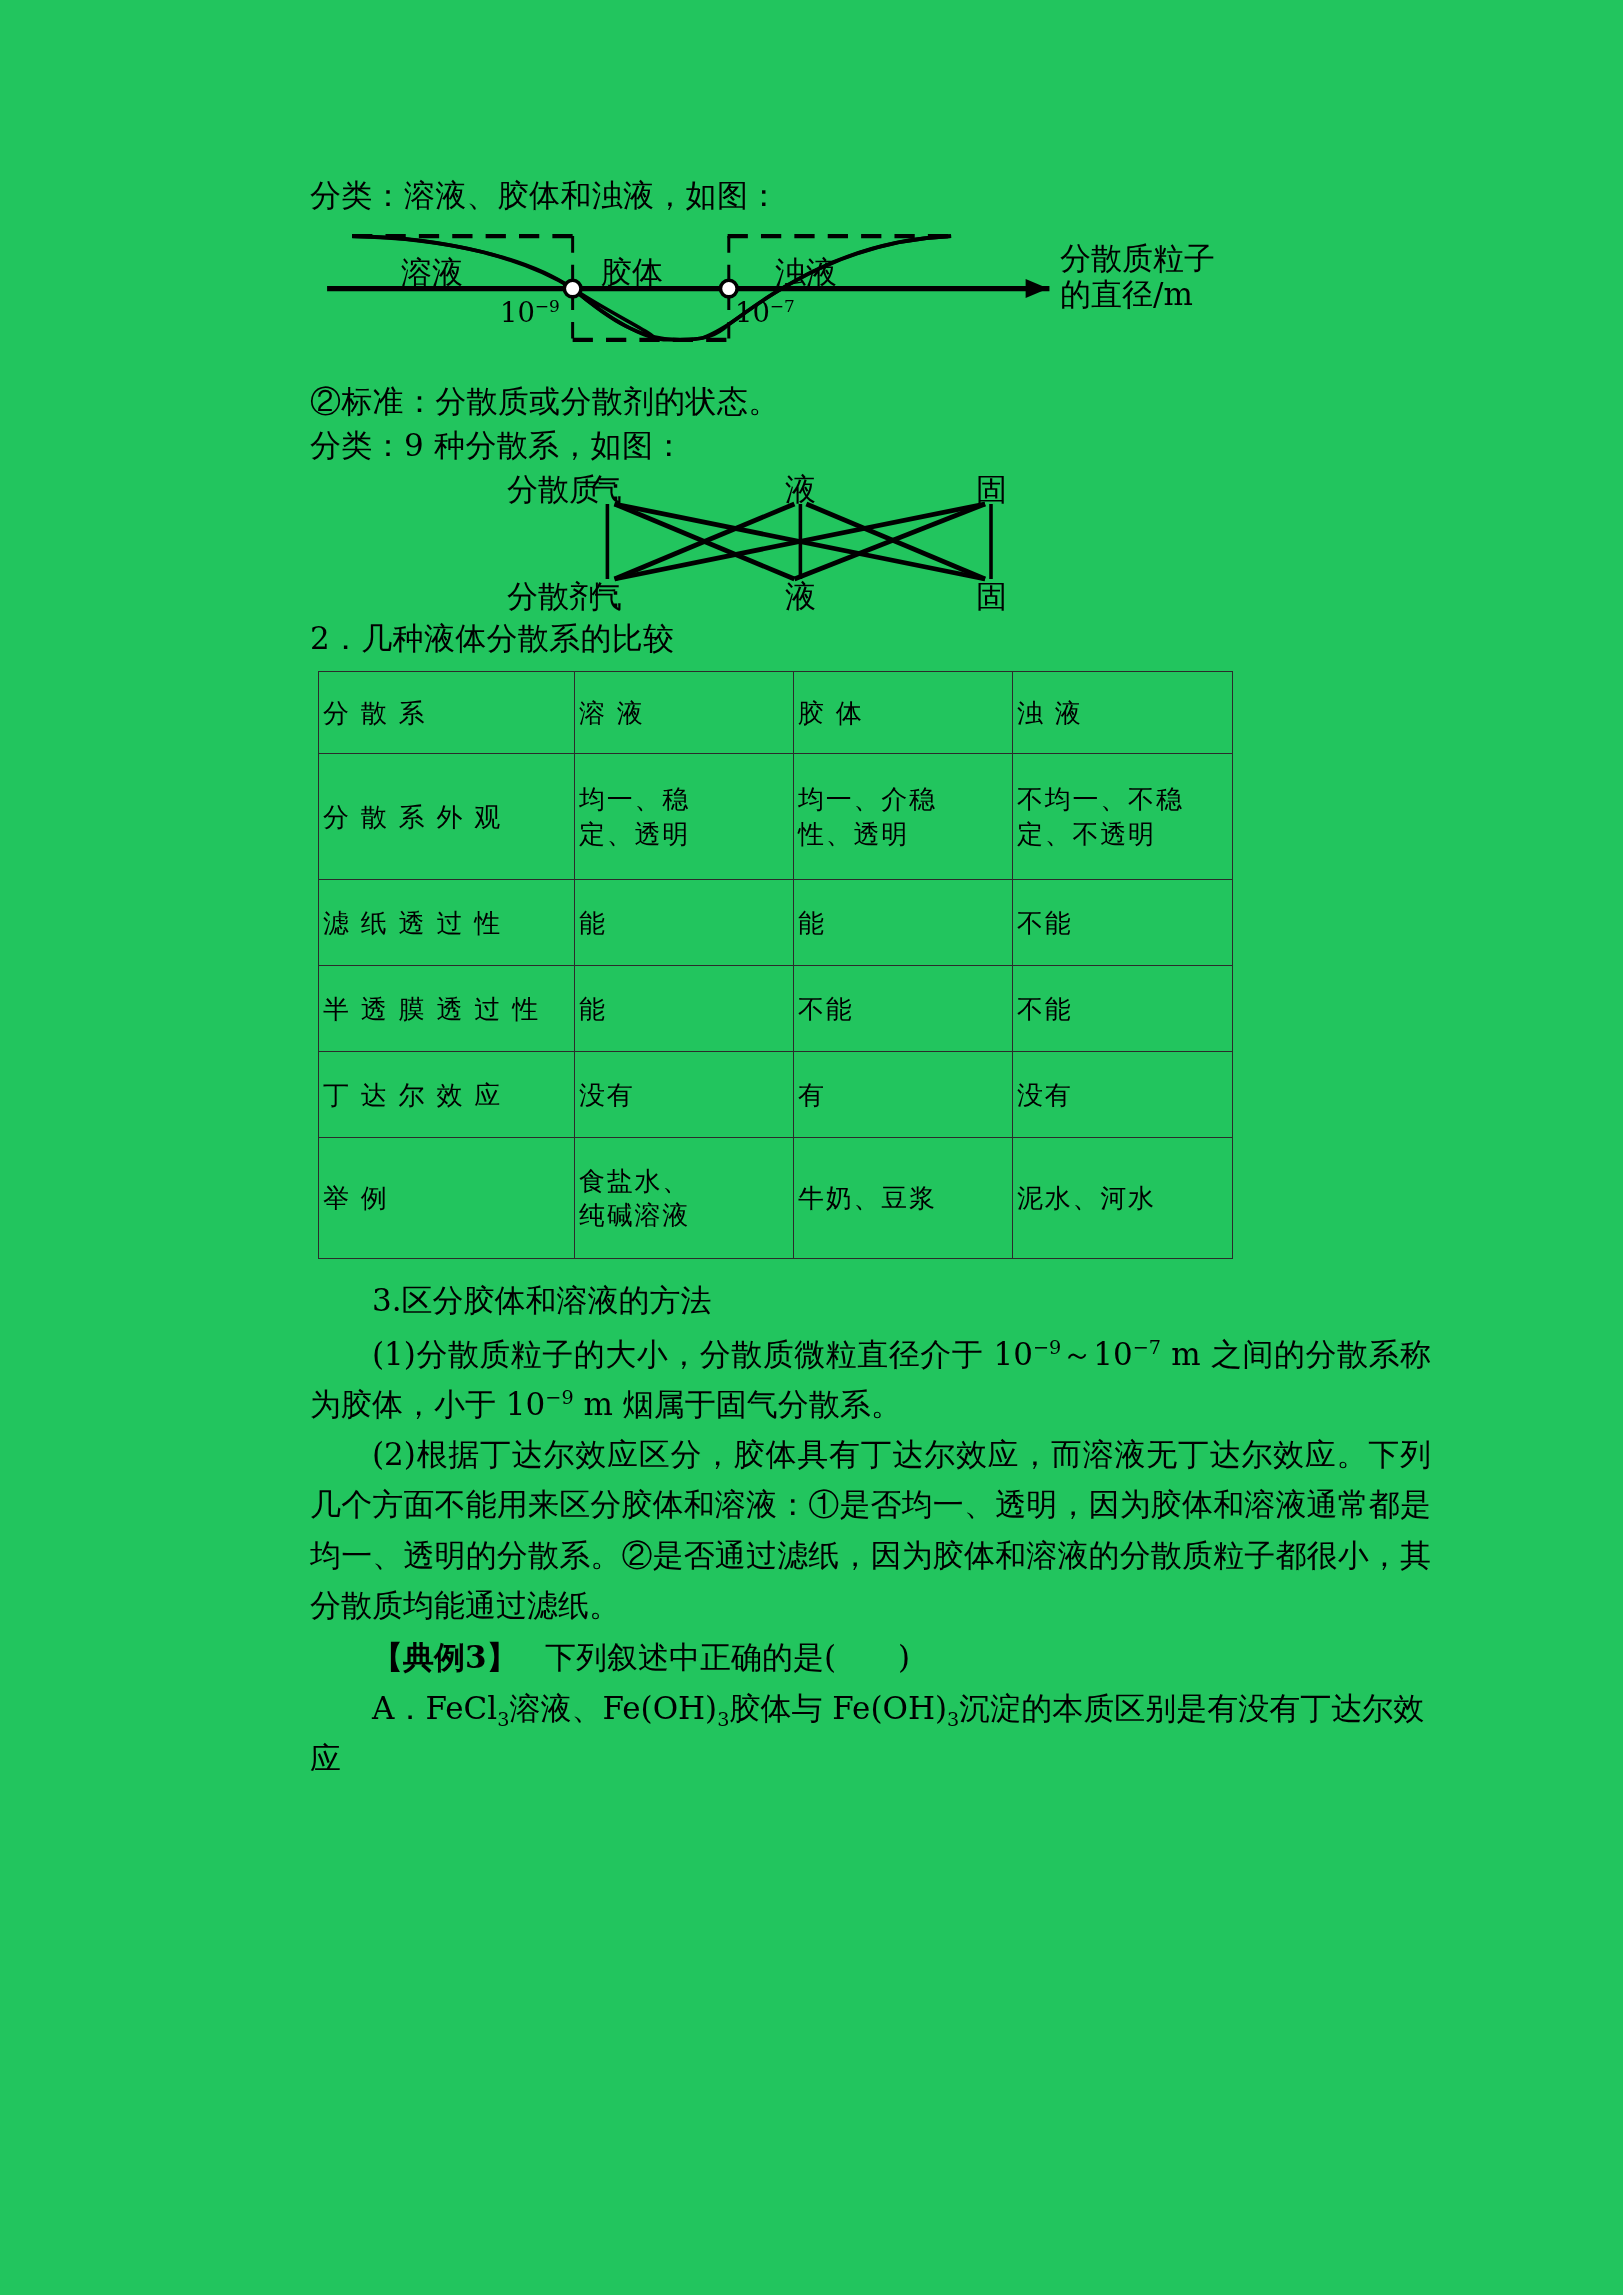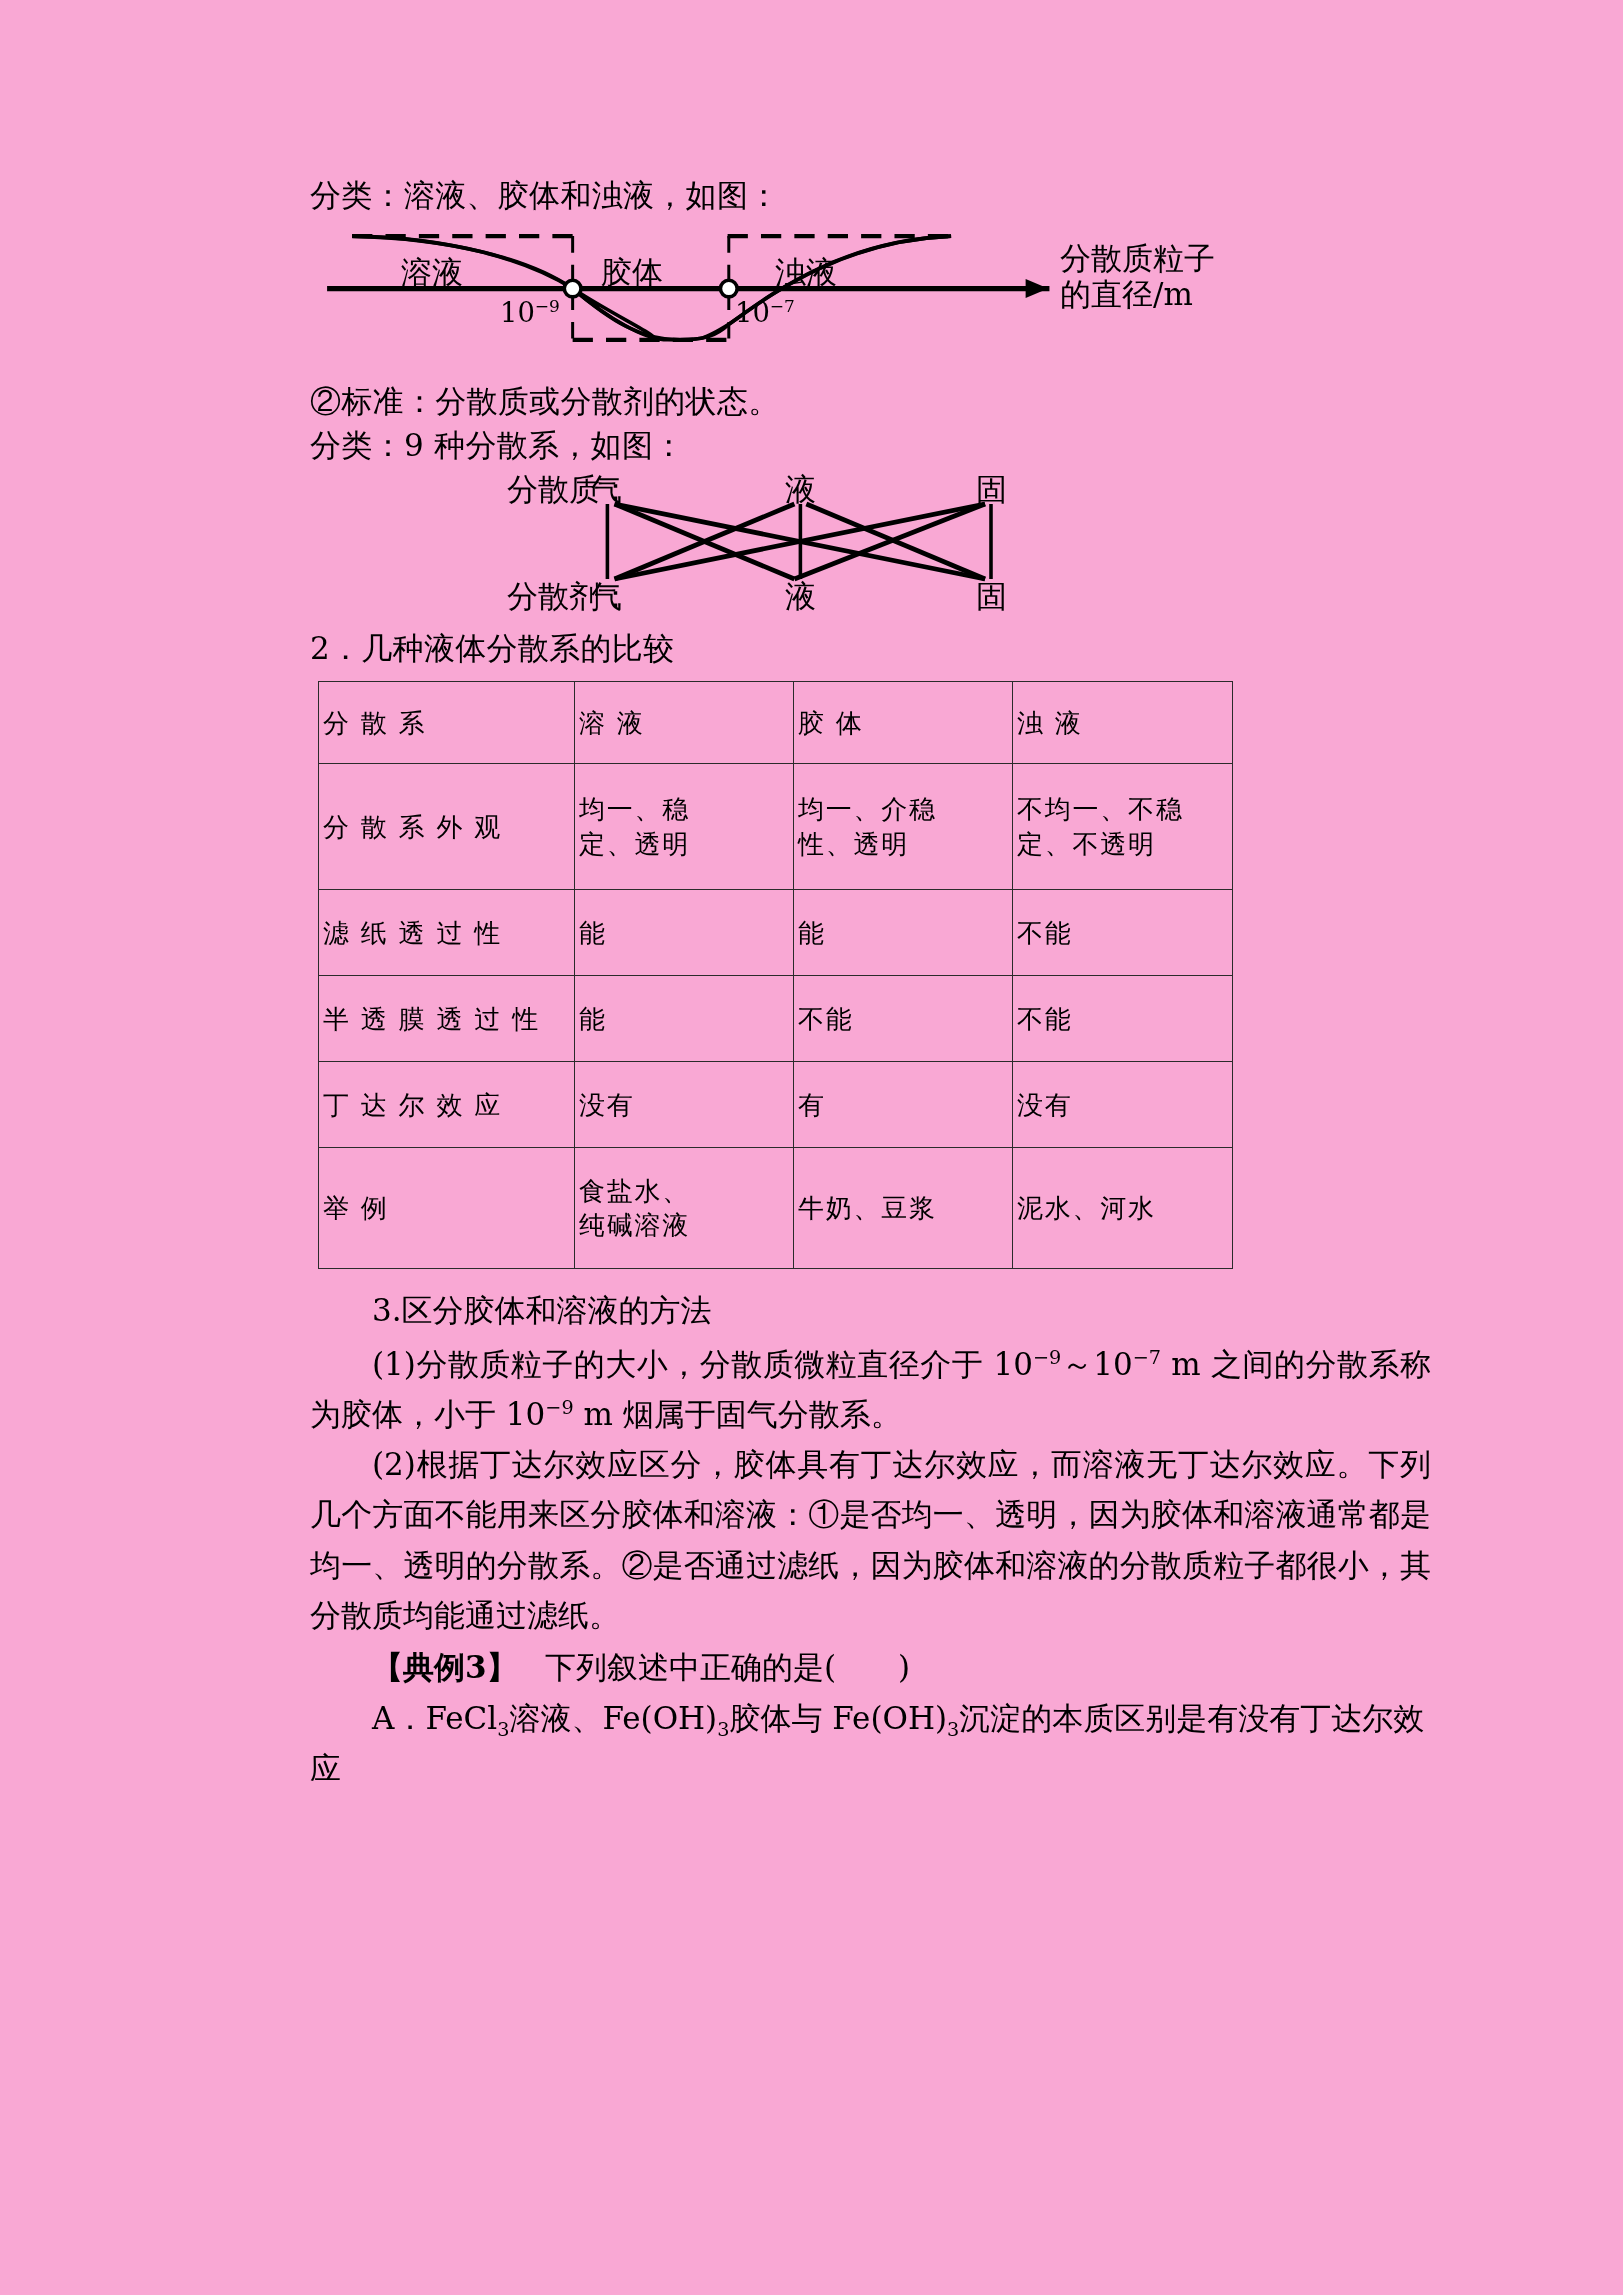--- a/index.html
+++ b/index.html
@@ -13,21 +13,21 @@
     font-family: "DejaVu Serif", "Liberation Serif", serif;
     color: #000000;
     position: relative;
     overflow: hidden;
   }
   .page {
     position: absolute;
     left: 0; top: 0;
     width: 1623px;
     height: 2295px;
-    background: #f9a8d4;
+    background: #22c55e;
   }
   .content {
     position: absolute;
     left: 310px;
     top: 179px;
     width: 1121px;
   }
 
   
   .para {
@@ -187,21 +187,21 @@
       <div style="position:absolute;left:475px;top:-4.8px;font-size:31px;">液</div>
       <div style="position:absolute;left:666px;top:-4.8px;font-size:31px;">固</div>
 
       <div style="position:absolute;left:197px;top:103px;font-size:31px;">分散剂：</div>
       <div style="position:absolute;left:281px;top:103px;font-size:31px;">气</div>
       <div style="position:absolute;left:475px;top:103px;font-size:31px;">液</div>
       <div style="position:absolute;left:666px;top:103px;font-size:31px;">固</div>
     </div>
 
 
-    <p class="para" style="margin-top:22px;margin-bottom:6px;">2．几种液体分散系的比较</p>
+    <p class="para" style="margin-top:12px;margin-bottom:6px;">2．几种液体分散系的比较</p>
 
     <div class="tbl-wrap">
       <table class="cmp">
         <colgroup>
           <col class="c0">
             <col class="c1">
             <col class="c2">
             <col class="c3">
         </colgroup>
         <tbody>

